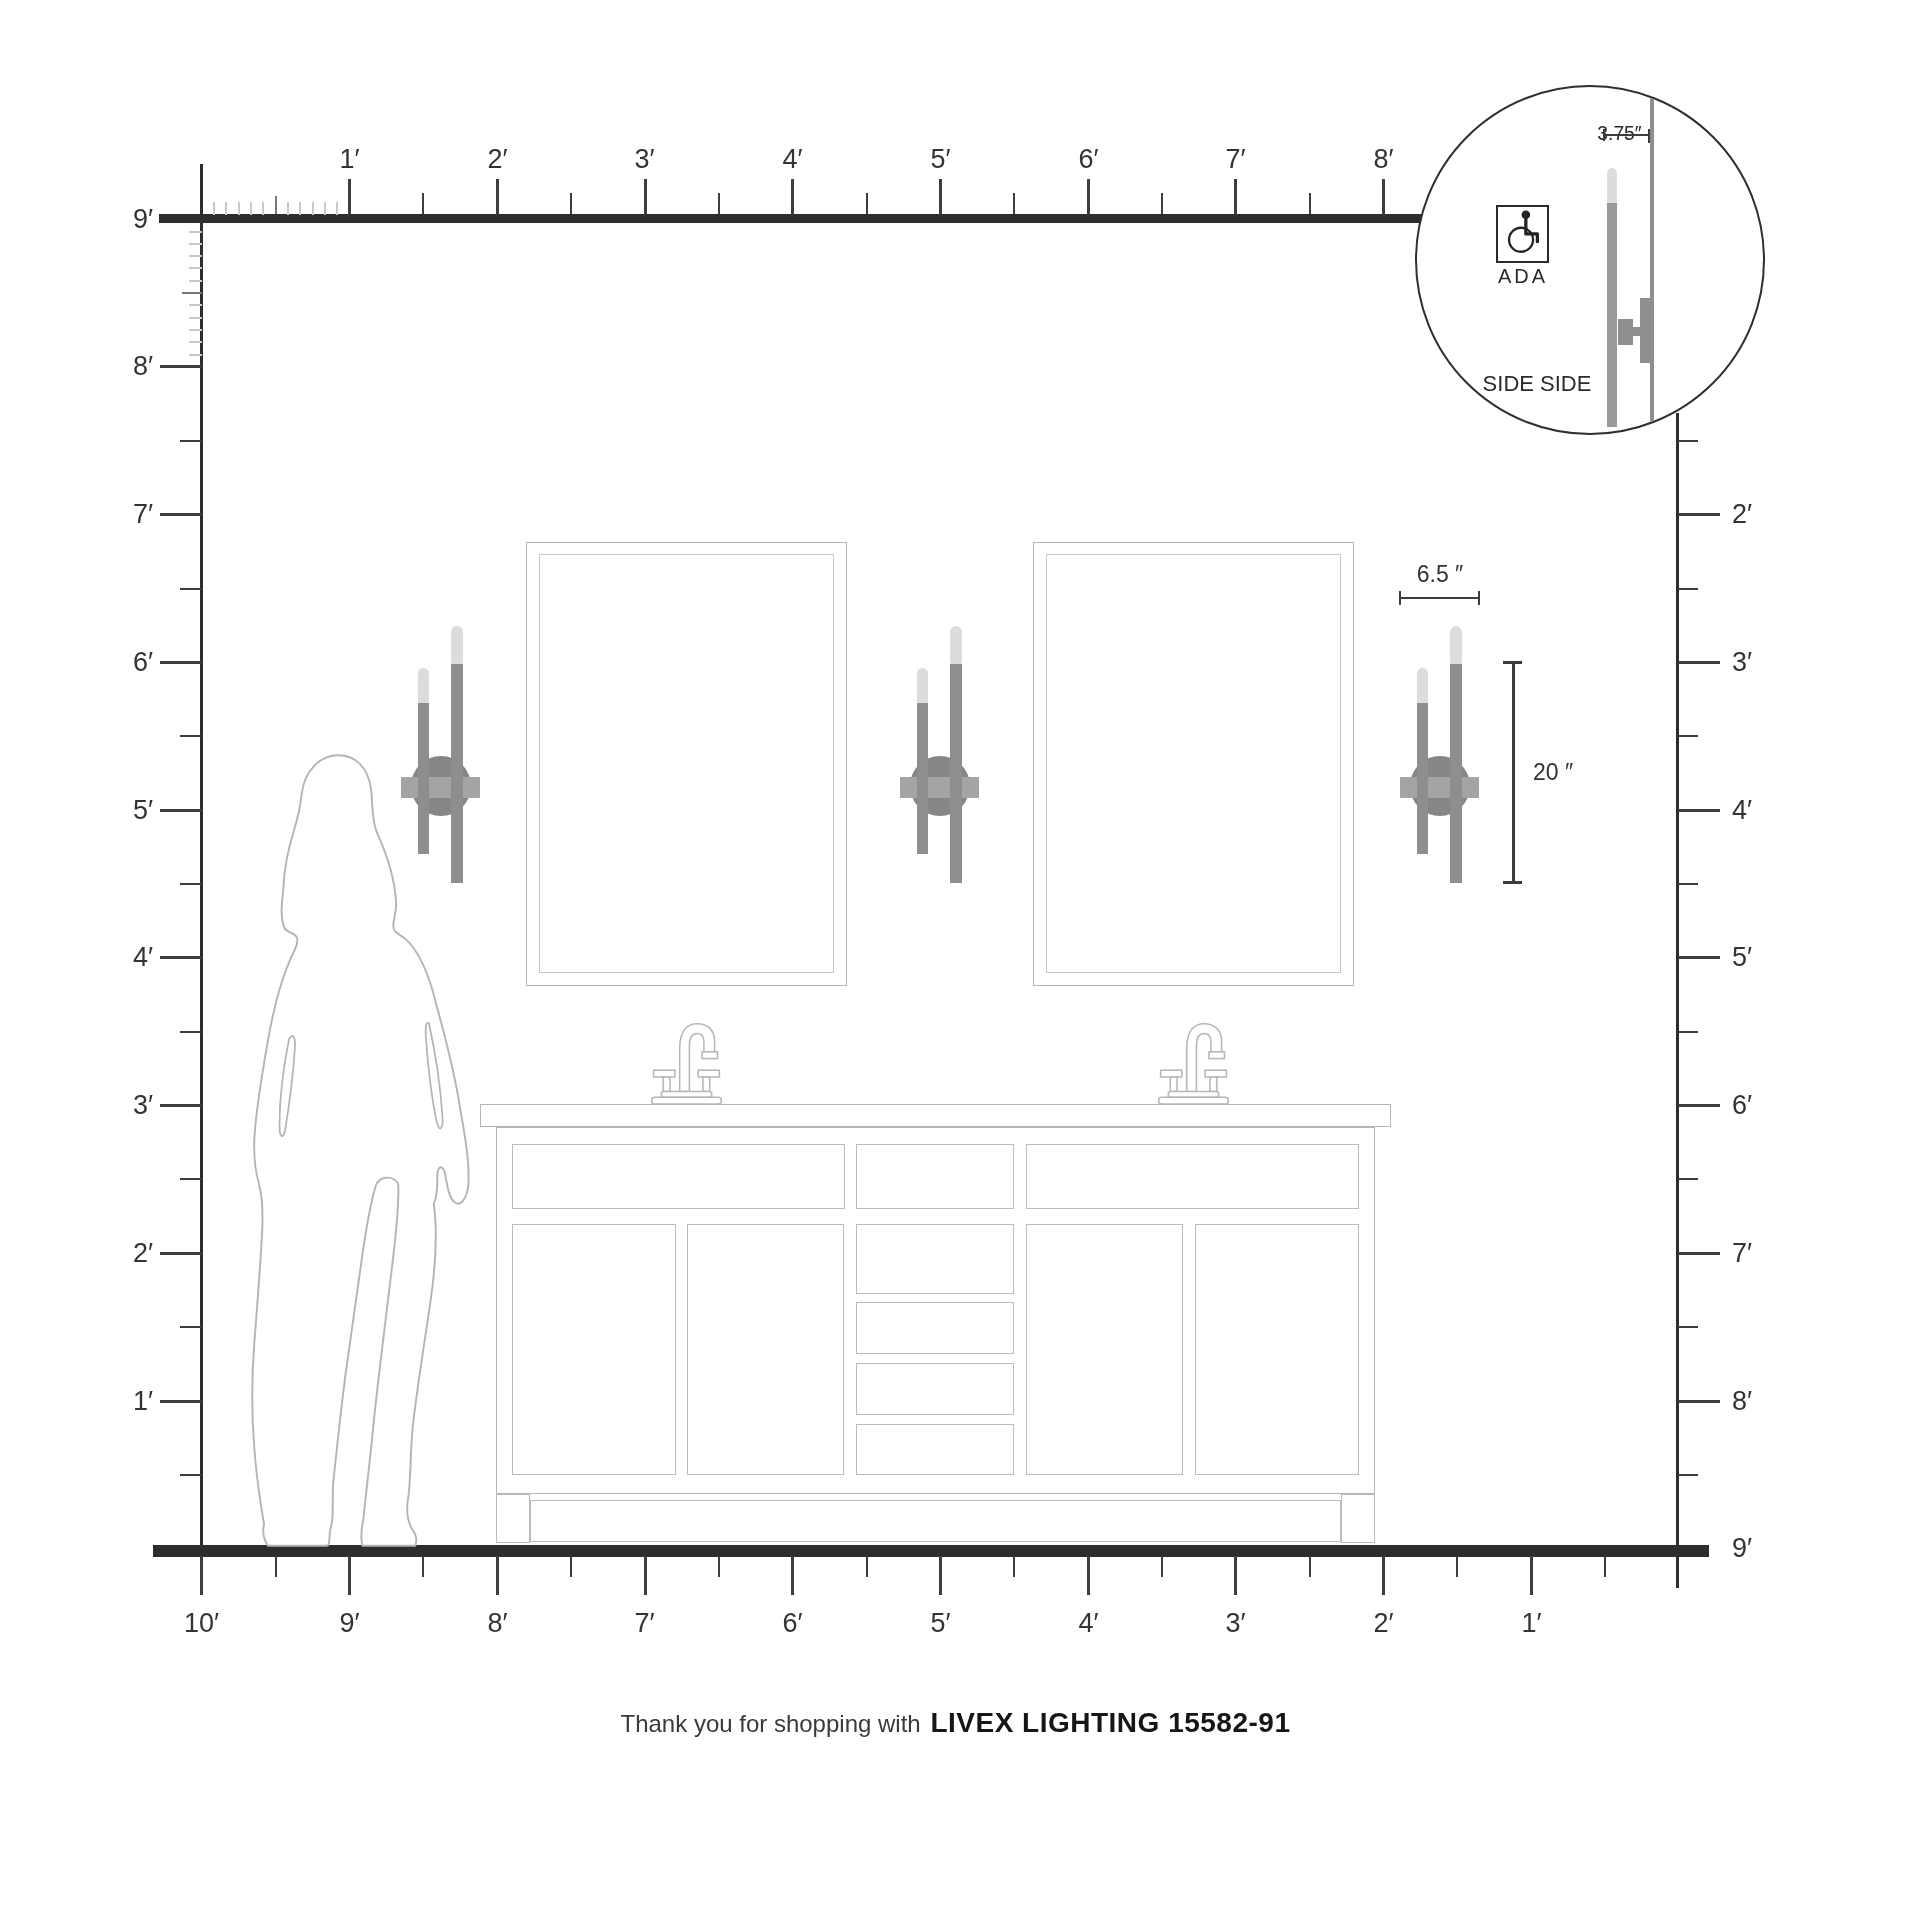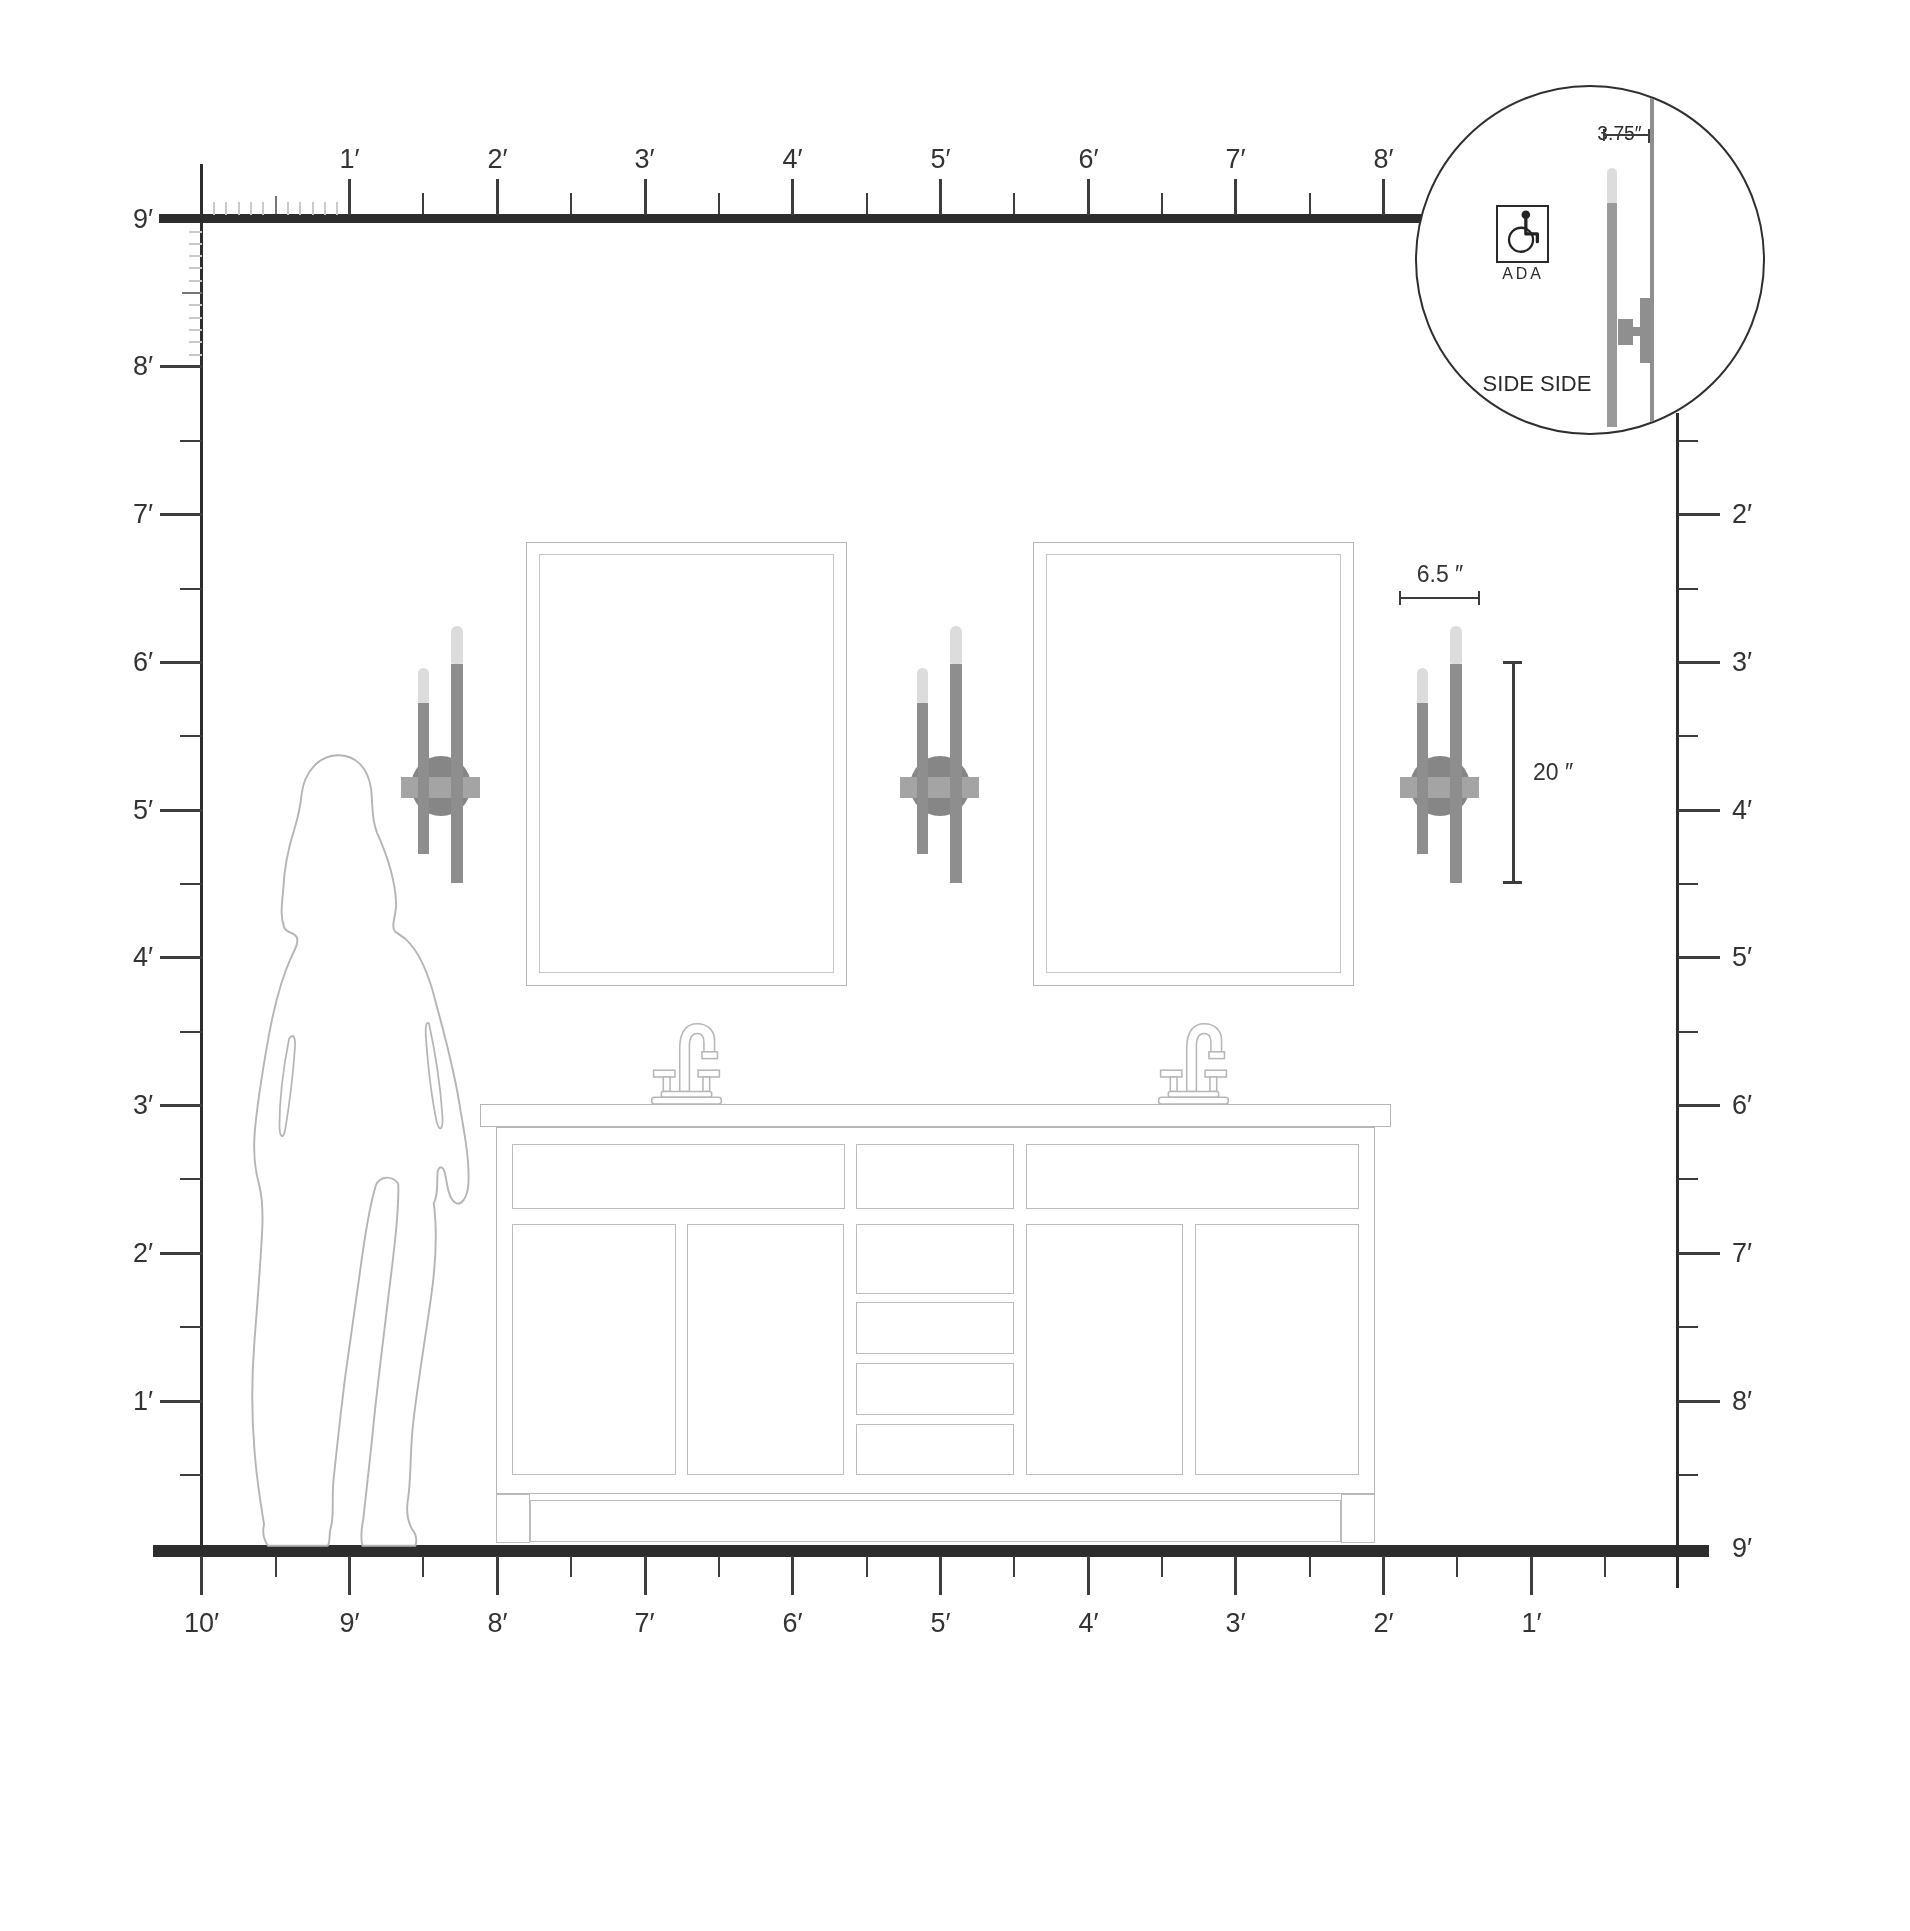--- a/index.html
+++ b/index.html
@@ -270,19 +270,23 @@
     <div class="abs" style="left:201px;top:232px;width:14.5px;height:26px;background:#8f8f8f;"></div>
     <div class="abs" style="left:215px;top:240px;width:18.3px;height:8.7px;background:#8f8f8f;"></div>
     <div class="abs" style="left:223px;top:211px;width:10.6px;height:65px;background:#8f8f8f;"></div>
     <div class="abs" style="left:79px;top:118px;width:53px;height:58px;border:2.4px solid #2a2a2a;box-sizing:border-box;">
       <svg width="48" height="53" viewBox="0 0 50 55">
         <circle cx="29" cy="8" r="4.5" fill="#222"></circle>
         <path d="M29,12 L29,28 L41,28 L41,36" fill="none" stroke="#222" stroke-width="3.4" stroke-linejoin="round" stroke-linecap="round"></path>
         <circle cx="24" cy="34" r="12.5" fill="none" stroke="#222" stroke-width="2.4"></circle>
       </svg>
     </div>
-    <div class="abs dimtext insettext" style="left:70px;top:178px;width:72px;text-align:center;font-size:16px;letter-spacing:2.9px;">ADA</div>
+    <div class="abs dimtext insettext" style="left:70px;top:178px;width:72px;text-align:center;font-size:20px;letter-spacing:2.9px;">ADA</div>
     <div class="abs dimtext insettext" style="left:43px;top:284px;width:154px;text-align:center;font-size:22px;">SIDE SIDE</div>
   </div>
 
+  <div class="abs" id="footer" style="left:0;top:1707px;">
+    <span class="reg">Thank you for shopping with</span>
+    <span class="bold">LIVEX LIGHTING 15582-91</span>
+  </div>
 
 </div>
 
 
 </body></html>

